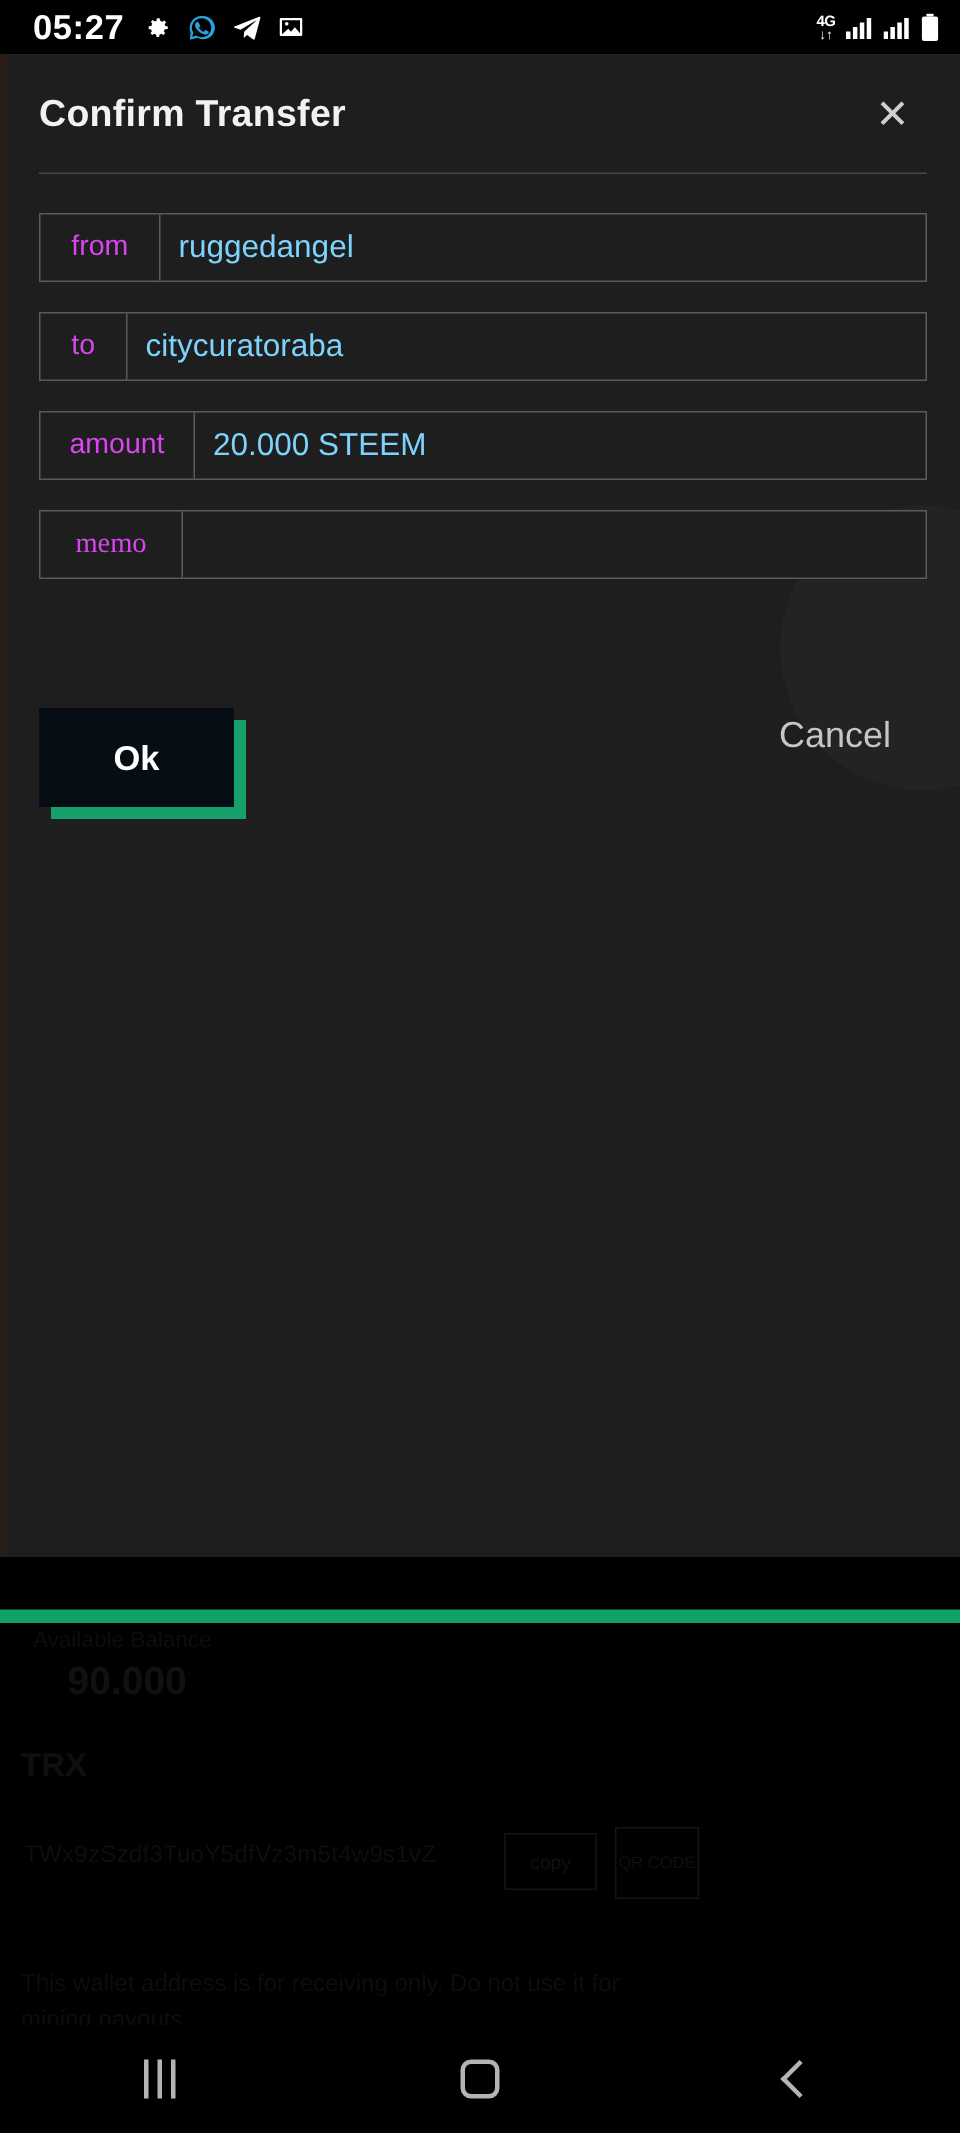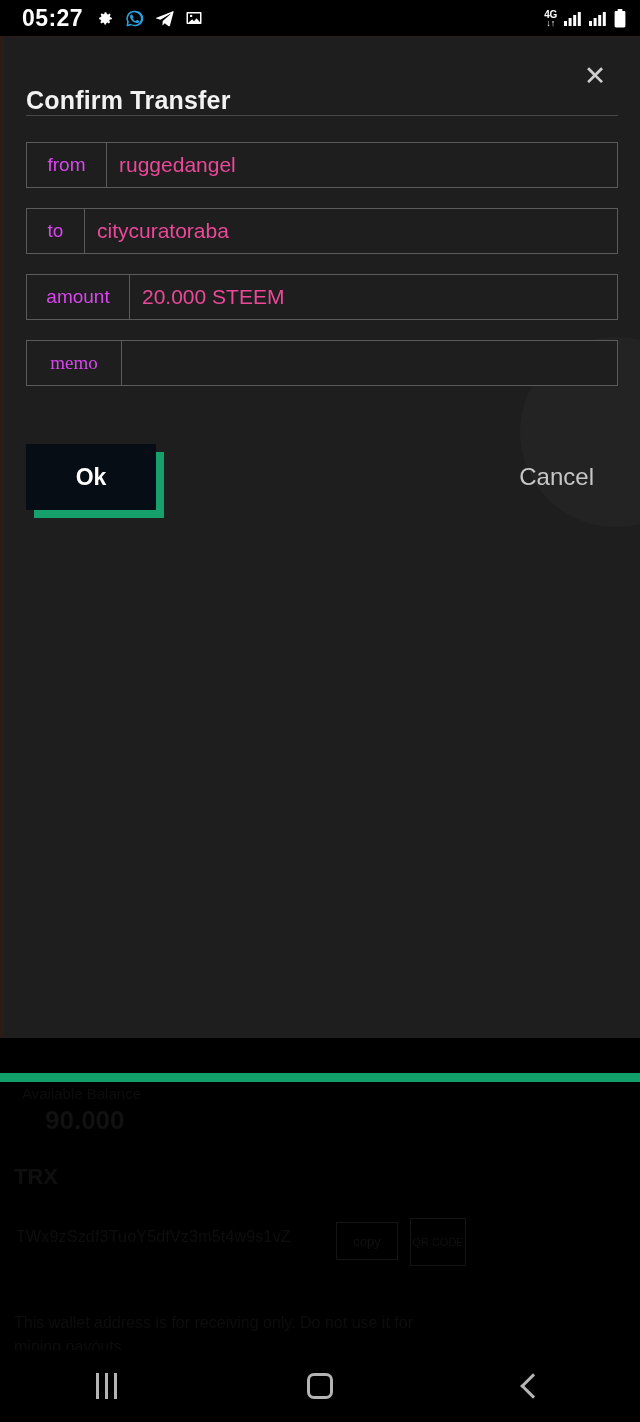--- a/index.html
+++ b/index.html
@@ -64,21 +64,21 @@
   }
   .modal-deco{
     position:absolute; right:-70px; top:300px;
     width:190px; height:190px; border-radius:50%;
     background:#232323;
   }
   .modal-inner{ position:relative; z-index:2; }
 
   .modal-head{
     position:relative; height:78px;
-    display:flex; align-items:flex-end; padding:0 22px;
+    display:flex; align-items:center; padding:0 22px;
   }
   .modal-title{ color:#f2f2f2; font-size:25px; font-weight:700; letter-spacing:.2px; }
   .modal-close{
     position:absolute; right:28px; top:50%; transform:translateY(-50%);
     width:34px; height:34px; display:flex; align-items:center; justify-content:center;
     color:#cfcfcf; font-size:27px; font-weight:400; line-height:1; cursor:pointer;
   }
   .divider{ height:1px; background:#6b6b6b; margin:0 22px; opacity:.55; }
 
   .fields{ padding:26px 22px 0 22px; }
@@ -89,33 +89,33 @@
     background:#1e1e1e;
   }
   .field-label{
     display:flex; align-items:center; justify-content:center;
     border-right:1px solid #5a5a5a;
     color:#d946ef; font-size:19px; padding:0 17px;
     white-space:nowrap;
   }
   .field-value{
     display:flex; align-items:center; flex:1;
-    padding:0 12px; color:#ec4899; font-size:21px;
+    padding:0 12px; color:#7dd3fc; font-size:21px;
   }
   .row-from .field-label{ width:80px; }
   .row-to .field-label{ width:58px; }
   .row-amount .field-label{ width:103px; }
   .row-memo .field-label{ width:95px; }
   .row-memo{ margin-bottom:0;font-family:Liberation Serif, serif; }
 
   .actions{
     position:relative; margin-top:58px; padding:0 22px;
     display:flex; align-items:center; justify-content:space-between;
   }
-  .ok-wrap{ position:relative; width:130px; height:66px; }
+  .ok-wrap{ position:relative; width:130px; height:66px;margin-top:28px; }
   .ok-shadow{
     position:absolute; left:8px; top:8px; width:130px; height:66px;
     background:#16a06c;
   }
   .ok-btn{
     position:absolute; left:0; top:0; width:130px; height:66px;
     background:#070d14; border:none;
     color:#ffffff; font-size:23px; font-weight:700;
     display:flex; align-items:center; justify-content:center; cursor:pointer;
     font-family:"Liberation Sans", sans-serif;

